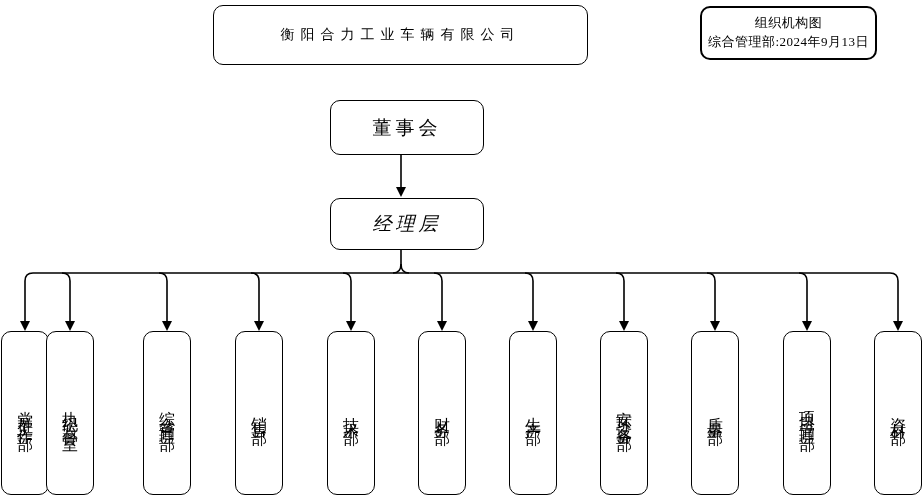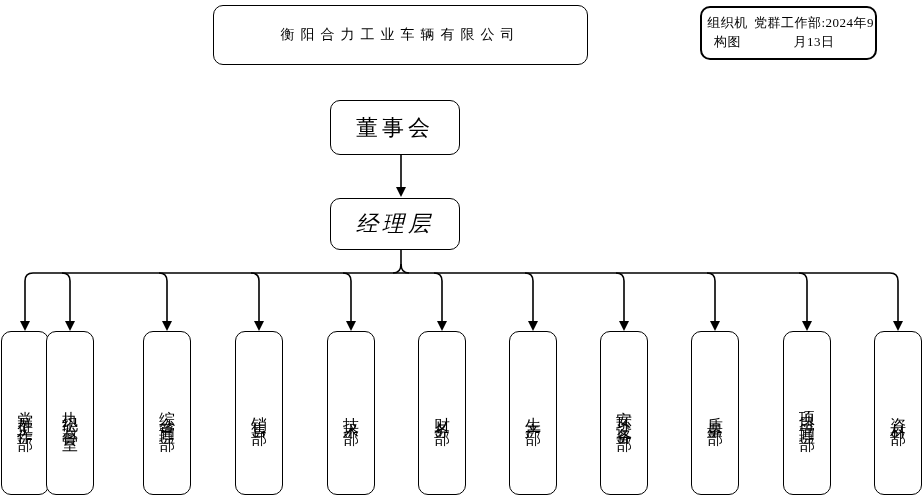--- a/index.html
+++ b/index.html
@@ -36,29 +36,29 @@
     left: 213px; top: 5px;
     width: 375px; height: 60px;
     font-size: 14px;
     letter-spacing: 6px;
     text-align: center;
   }
   .info-box {
     left: 700px; top: 6px;
     width: 177px; height: 54px;
     border-width: 2px;
-    flex-direction: row;
+    flex-direction: column;
     font-size: 13px;
     line-height: 1.45;
     letter-spacing: 0.5px;
   }
   .node {
     left: 330px;
-    width: 130px;
-    font-size: 22px;
+    width: 154px;
+    font-size: 19px;
     letter-spacing: 4px;
   }
   .node-board { top: 100px; height: 55px; }
   .node-mgmt  { top: 198px; height: 52px; font-style: italic; }
   .dept {
     top: 331px;
     width: 48px; height: 164px;
   }
   .dept-label {
     writing-mode: vertical-rl;
@@ -111,21 +111,21 @@
       <polygon points="893,321 903,321 898,331"></polygon>
     </g>
   </svg>
 
   <div class="box title-box">
     <span>衡阳合力工业车辆有限公司</span>
   </div>
 
   <div class="box info-box">
     <div>组织机构图</div>
-    <div>党群工作部:2024年9月13日</div>
+    <div>综合管理部:2024年9月13日</div>
   </div>
 
   <div class="box node node-board">
     <span>董事会</span>
   </div>
 
   <div class="box node node-mgmt">
     <span>经理层</span>
   </div>
 

